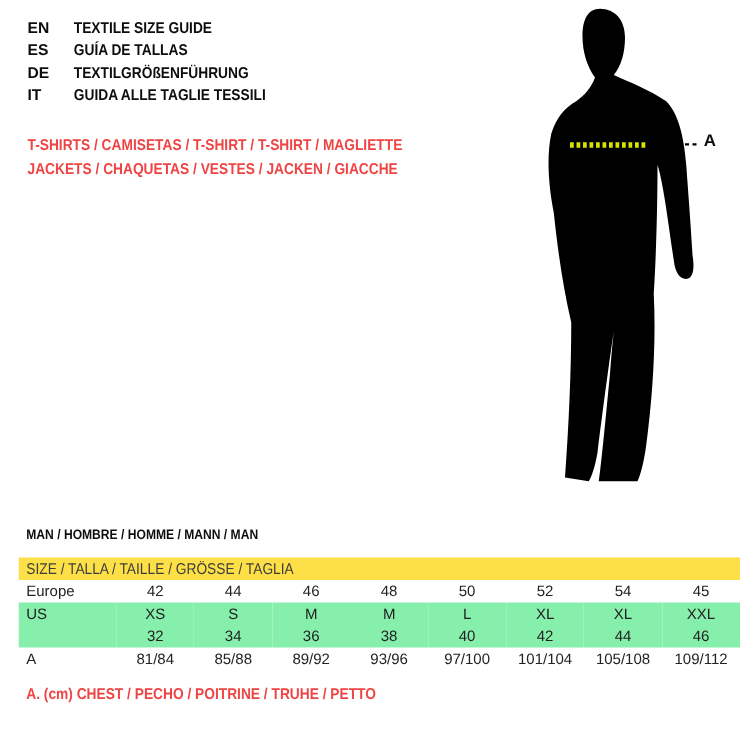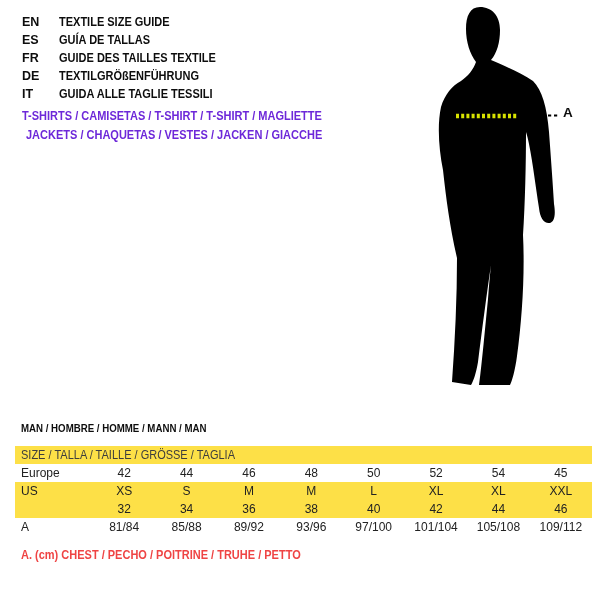--- a/index.html
+++ b/index.html
@@ -10,57 +10,53 @@
   }
   .cond { display:inline-block; transform:scaleX(0.88); transform-origin:0 50%; white-space:nowrap; }
 
   
   .lang-block { position:absolute; top:13px; left:22px; }
   .lang-row { display:flex; height:18px; align-items:center; font-weight:bold; font-size:12.5px; color:#0d0d0d; }
   .lang-code { width:37px; flex:0 0 37px; }
 
   
   .product-block { position:absolute; top:109px; left:22px; }
-  .product-line { height:18.5px; font-weight:bold; font-size:12.5px; color:#6d28d9;text-align:right; }
+  .product-line { height:18.5px; font-weight:bold; font-size:12.5px; color:#ef4444; }
 
   
   .figure-wrap { position:absolute; left:400px; top:4px; width:180px; height:390px; }
   .measure-label { position:absolute; left:563px; top:105px; font-size:13.5px; font-weight:600; color:#0d0d0d; }
 
   
   .section-title { position:absolute; left:21px; top:422px; font-weight:bold; font-size:11px; color:#0d0d0d; }
 
   
   .size-table { position:absolute; left:15px; top:446px; width:577px; border-collapse:collapse; font-size:12px; color:#222; table-layout:fixed; }
   .size-table th { background:#fde047; text-align:left; font-weight:normal; color:#3d3d3d; padding:2px 0 2px 6px; height:16px; font-size:12.5px; }
   .size-table td { text-align:center; padding:2px 0; height:16px; font-weight:normal;margin-left:42px; }
   .size-table td.row-label { text-align:left; padding-left:6px; }
   .size-table col.label-col { width:78px; }
-  .size-table tr.shaded { background:#fde047; }
+  .size-table tr.shaded { background:#86efac; }
 
   
   .footnote { position:absolute; left:21px; top:548px; font-weight:bold; font-size:12.5px; color:#ef4444; }
 </style>
 </head>
 <body>
 
 <div class="canvas">
 
   <div class="lang-block">
     <div class="lang-row">
       <span class="lang-code">EN</span>
       <span class="cond">TEXTILE SIZE GUIDE</span>
     </div>
     <div class="lang-row">
       <span class="lang-code">ES</span>
       <span class="cond">GUÍA DE TALLAS</span>
-    </div>
-    <div class="lang-row">
-      <span class="lang-code">FR</span>
-      <span class="cond">GUIDE DES TAILLES TEXTILE</span>
     </div>
     <div class="lang-row">
       <span class="lang-code">DE</span>
       <span class="cond">TEXTILGRÖßENFÜHRUNG</span>
     </div>
     <div class="lang-row">
       <span class="lang-code">IT</span>
       <span class="cond">GUIDA ALLE TAGLIE TESSILI</span>
     </div>
   </div>

